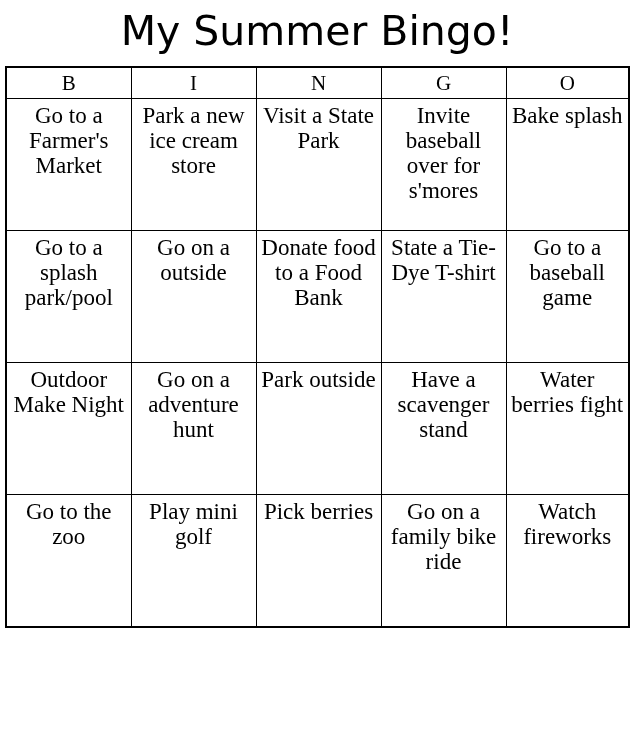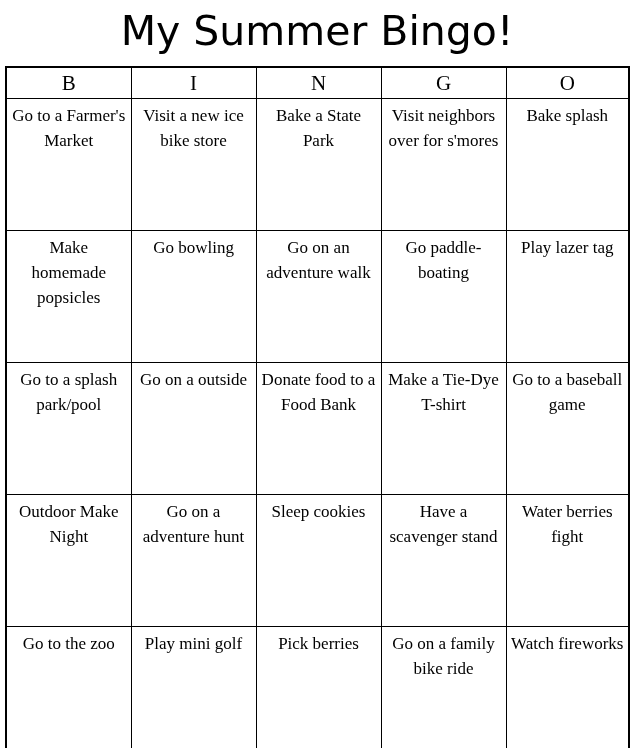--- a/index.html
+++ b/index.html
@@ -57,21 +57,21 @@
     font-family: "Liberation Serif", "DejaVu Serif", serif;
     font-weight: 400;
     font-size: 21px;
     line-height: 30px;
     vertical-align: middle;
   }
   .bingo-table td.cell {
     height: 127px;
     font-family: "Liberation Serif", "DejaVu Serif", serif;
     font-weight: 400;
-    font-size: 17px;
+    font-size: 23px;
     line-height: 25px;
     padding: 4px 3px 0 3px;
     word-wrap: break-word;
     overflow-wrap: break-word;
     hyphens: none;
     margin-left: 40px;
   }
   .col-b { width: 125px; }
   .col-i { width: 125px; }
   .col-n { width: 125px; }
@@ -98,43 +98,36 @@
         <th class="hdr">B</th>
         <th class="hdr">I</th>
         <th class="hdr">N</th>
         <th class="hdr">G</th>
         <th class="hdr">O</th>
       </tr>
     </thead>
     <tbody>
       <tr>
         <td class="cell">Go to a Farmer's Market</td>
-        <td class="cell">Visit a new ice bike store</td>
-        <td class="cell">Bake a State Park</td>
-        <td class="cell">Visit neighbors over for s'mores</td>
+        <td class="cell">Park a new ice cream store</td>
+        <td class="cell">Visit a State Park</td>
+        <td class="cell">Invite baseball over for s'mores</td>
         <td class="cell">Bake splash</td>
-      </tr>
-      <tr>
-        <td class="cell">Make homemade popsicles</td>
-        <td class="cell">Go bowling</td>
-        <td class="cell">Go on an adventure walk</td>
-        <td class="cell">Go paddle-boating</td>
-        <td class="cell">Play lazer tag</td>
       </tr>
       <tr>
         <td class="cell">Go to a splash park/pool</td>
         <td class="cell">Go on a outside</td>
         <td class="cell">Donate food to a Food Bank</td>
-        <td class="cell">Make a Tie-Dye T-shirt</td>
+        <td class="cell">State a Tie-Dye T-shirt</td>
         <td class="cell">Go to a baseball game</td>
       </tr>
       <tr>
         <td class="cell">Outdoor Make Night</td>
         <td class="cell">Go on a adventure hunt</td>
-        <td class="cell">Sleep cookies</td>
+        <td class="cell">Park outside</td>
         <td class="cell">Have a scavenger stand</td>
         <td class="cell">Water berries fight</td>
       </tr>
       <tr>
         <td class="cell">Go to the zoo</td>
         <td class="cell">Play mini golf</td>
         <td class="cell">Pick berries</td>
         <td class="cell">Go on a family bike ride</td>
         <td class="cell">Watch fireworks</td>
       </tr>

